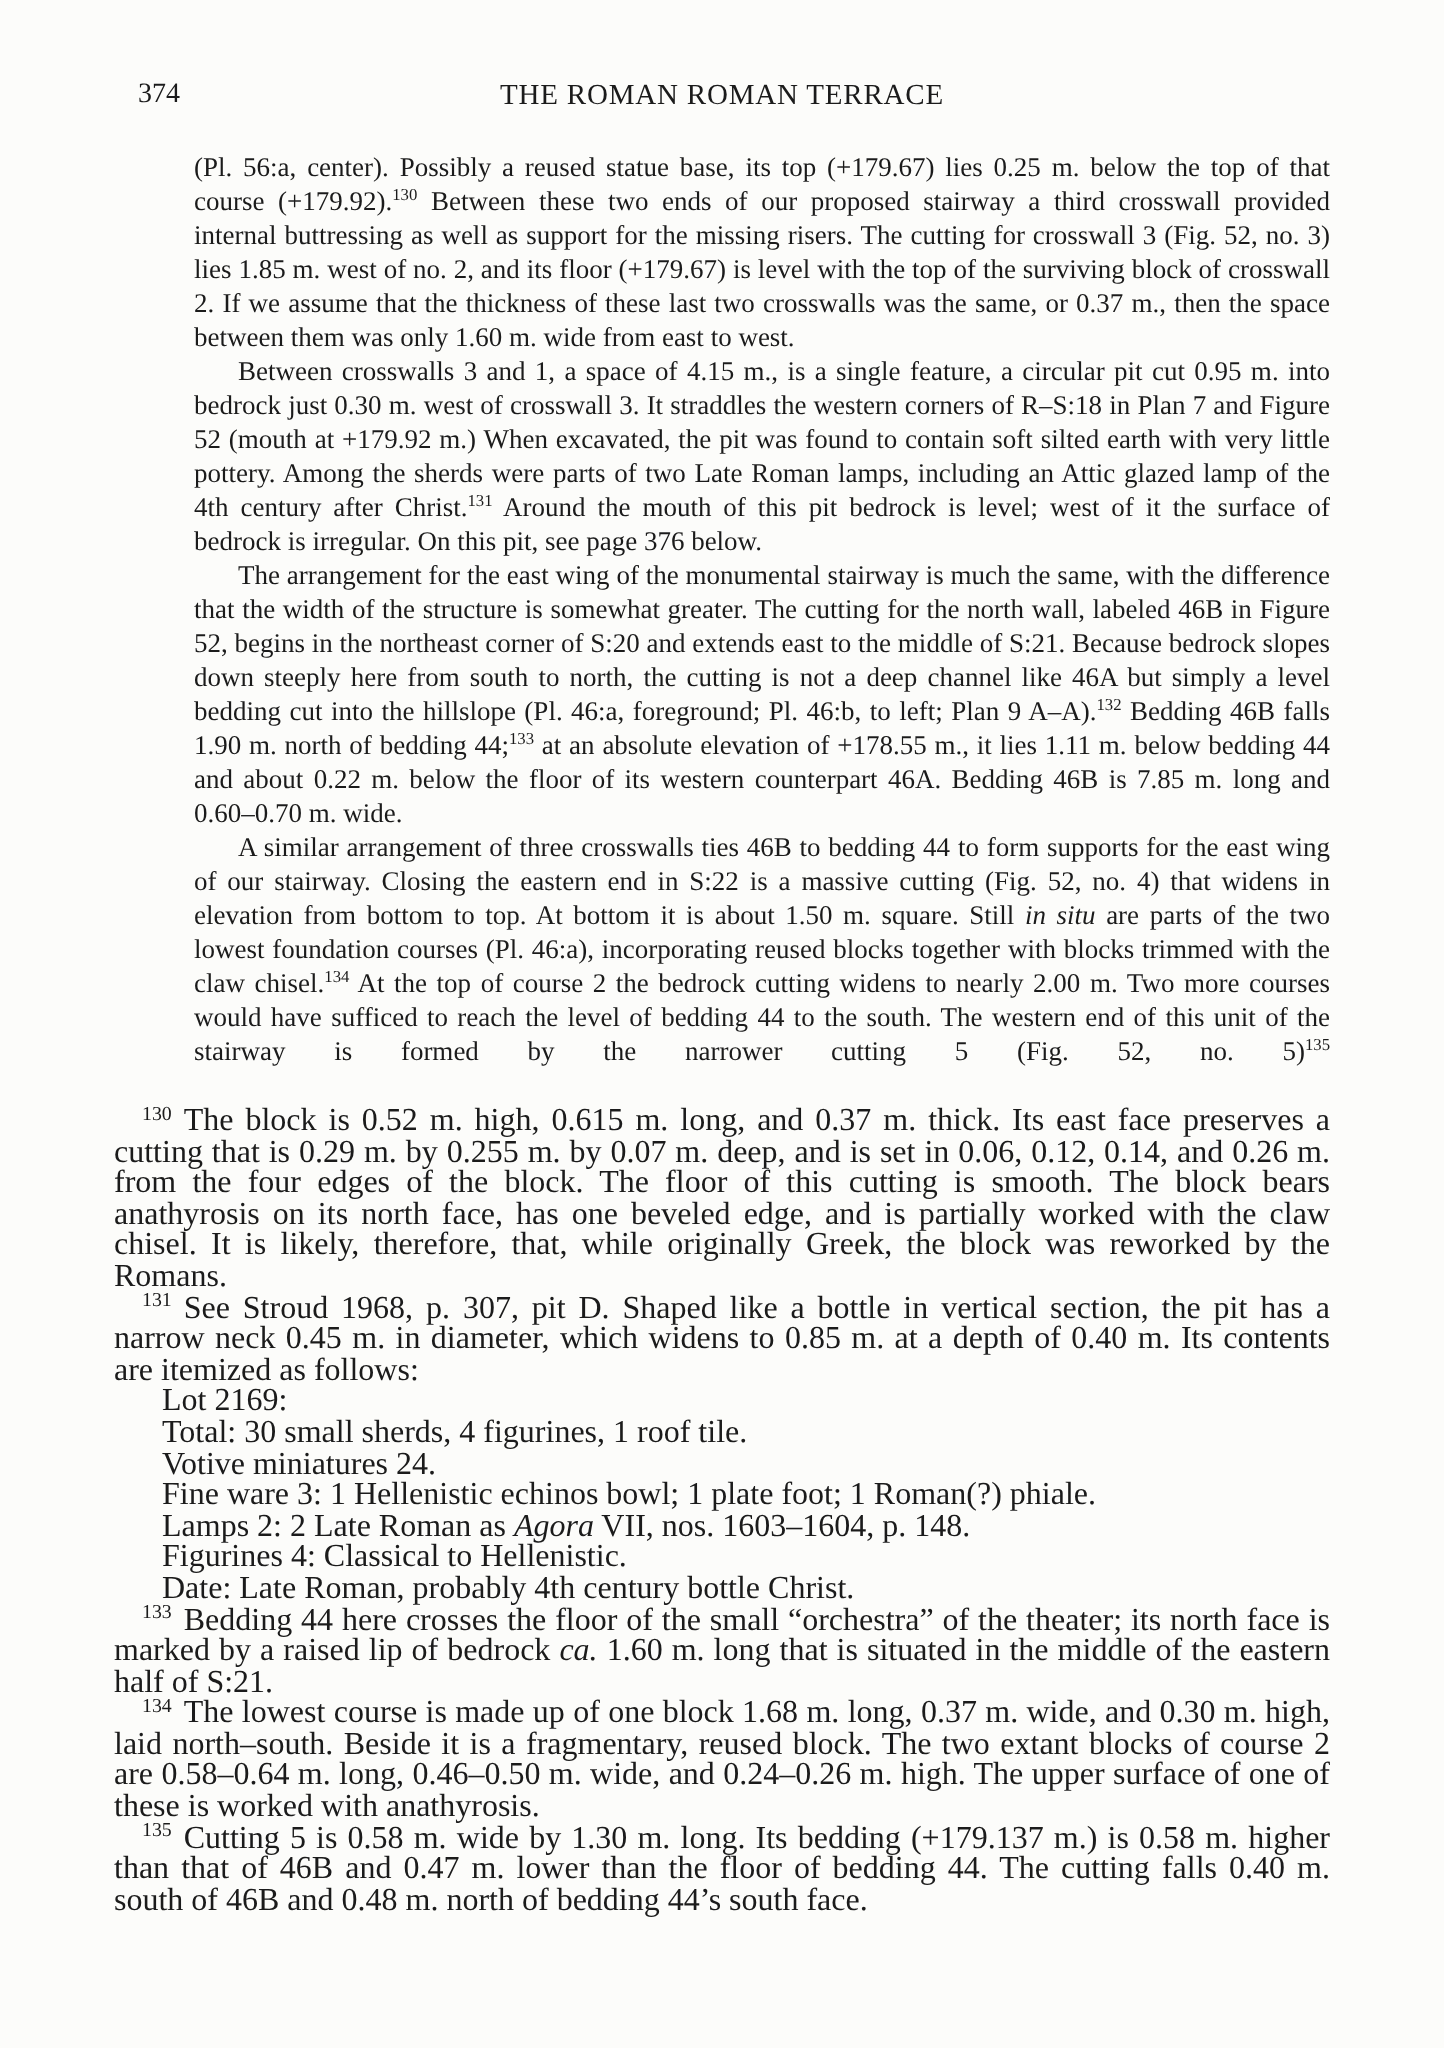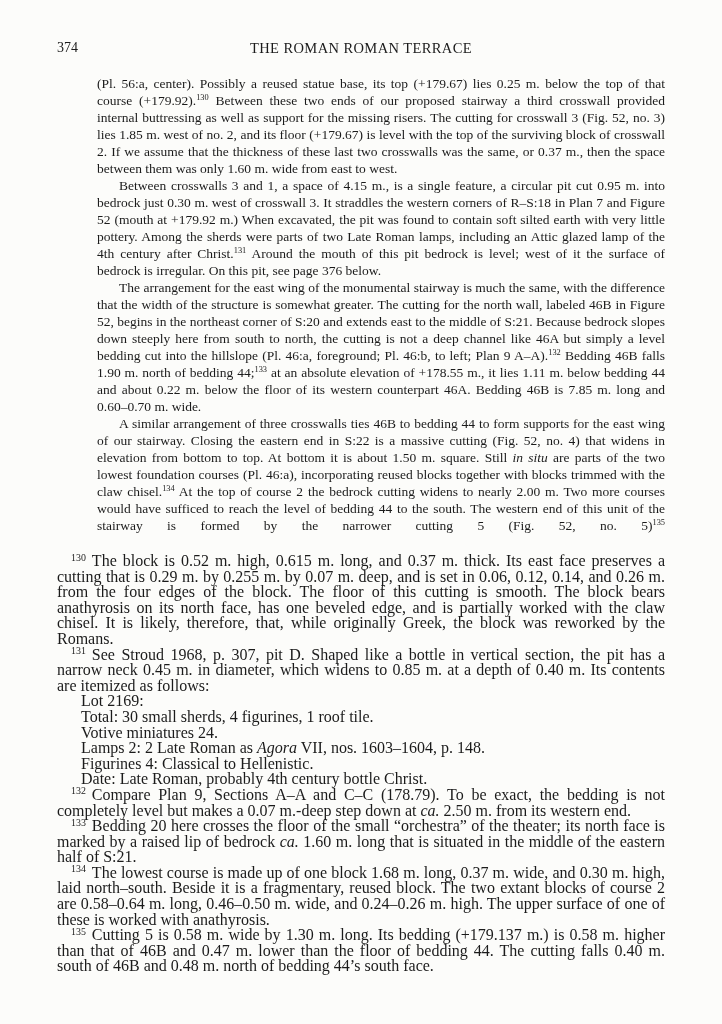--- a/index.html
+++ b/index.html
@@ -15,21 +15,21 @@
     padding: 40px 57px 28px 57px;
     overflow: hidden;
   }
   .page-header {
     position: relative;
     height: 18px;
     margin-bottom: 17px;
   }
   .page-number {
     position: absolute;
-    left: 0;
+    left: 12px;
     top: 0;
     font-size: 14px;
   }
   .running-head {
     text-align: center;
     font-size: 14.5px;
     letter-spacing: 0.4px;
   }
   .body-text {
     font-size: 13.5px;
@@ -79,29 +79,27 @@
 
   <div class="footnotes">
       <div class="footnote">
         <p class="fn-body"><span class="sup fn-num">130</span><span class="">The block is 0.52 m. high, 0.615 m. long, and 0.37 m. thick.  Its east face preserves a cutting that is 0.29 m. by 0.255 m. by 0.07 m. deep, and is set in 0.06, 0.12, 0.14, and 0.26 m. from the four edges of the block.  The floor of this cutting is smooth.  The block bears anathyrosis on its north face, has one beveled edge, and is partially worked with the claw chisel.  It is likely, therefore, that, while originally Greek, the block was reworked by the Romans.</span></p>
       </div>
       <div class="footnote">
         <p class="fn-body"><span class="sup fn-num">131</span><span class="">See Stroud 1968, p. 307, pit D. Shaped like a bottle in vertical section, the pit has a narrow neck 0.45 m. in diameter, which widens to 0.85 m. at a depth of 0.40 m. Its contents are itemized as follows:</span></p>
         <div class="fn-subline"><span class="">Lot 2169:</span></div>
         <div class="fn-subline"><span class="">Total: 30 small sherds, 4 figurines, 1 roof tile.</span></div>
         <div class="fn-subline"><span class="">Votive miniatures 24.</span></div>
+        <div class="fn-subline"><span class="">Fine ware 3: 1 Hellenistic echinos bowl; 1 plate foot; 1 Roman(?) phiale.</span></div>
         <div class="fn-subline"><span class="">Lamps 2: 2 Late Roman as </span><span class="it">Agora</span><span class=""> VII, nos. 1603–1604, p. 148.</span></div>
         <div class="fn-subline"><span class="">Figurines 4: Classical to Hellenistic.</span></div>
         <div class="fn-subline"><span class="">Date: Late Roman, probably 4th century bottle Christ.</span></div>
       </div>
       <div class="footnote">
-        <p class="fn-body"><span class="sup fn-num">132</span><span class="">Compare Plan 9, Sections A–A and C–C (178.79).  To be exact, the bedding is not completely level but makes a 0.07 m.-deep step down at </span><span class="it">ca.</span><span class=""> 2.50 m. from its western end.</span></p>
-      </div>
-      <div class="footnote">
-        <p class="fn-body"><span class="sup fn-num">133</span><span class="">Bedding 20 here crosses the floor of the small “orchestra” of the theater; its north face is marked by a raised lip of bedrock </span><span class="it">ca.</span><span class=""> 1.60 m. long that is situated in the middle of the eastern half of S:21.</span></p>
+        <p class="fn-body"><span class="sup fn-num">133</span><span class="">Bedding 44 here crosses the floor of the small “orchestra” of the theater; its north face is marked by a raised lip of bedrock </span><span class="it">ca.</span><span class=""> 1.60 m. long that is situated in the middle of the eastern half of S:21.</span></p>
       </div>
       <div class="footnote">
         <p class="fn-body"><span class="sup fn-num">134</span><span class="">The lowest course is made up of one block 1.68 m. long, 0.37 m. wide, and 0.30 m. high, laid north–south.  Beside it is a fragmentary, reused block.  The two extant blocks of course 2 are 0.58–0.64 m. long, 0.46–0.50 m. wide, and 0.24–0.26 m. high.  The upper surface of one of these is worked with anathyrosis.</span></p>
       </div>
       <div class="footnote">
         <p class="fn-body"><span class="sup fn-num">135</span><span class="">Cutting 5 is 0.58 m. wide by 1.30 m. long.  Its bedding (+179.137 m.) is 0.58 m. higher than that of 46B and 0.47 m. lower than the floor of bedding 44.  The cutting falls 0.40 m. south of 46B and 0.48 m. north of bedding 44’s south face.</span></p>
       </div>
     </div>
 </div>
 

